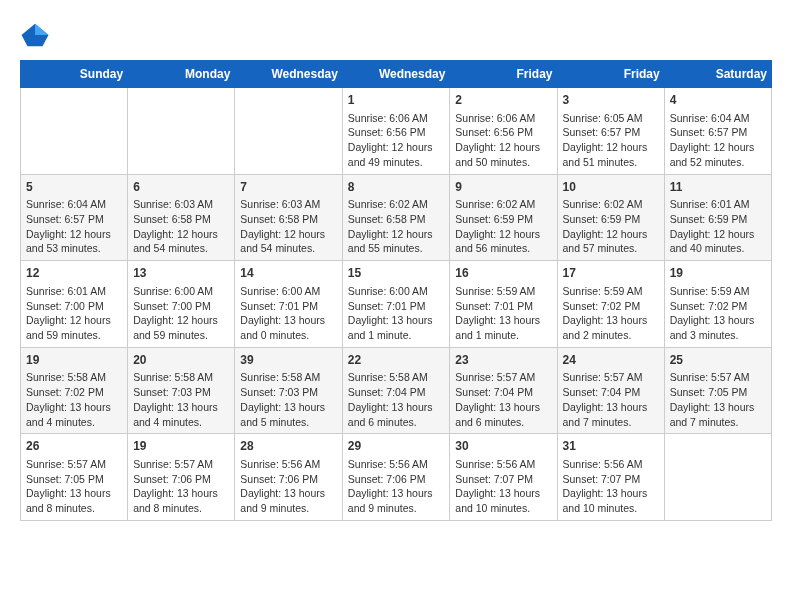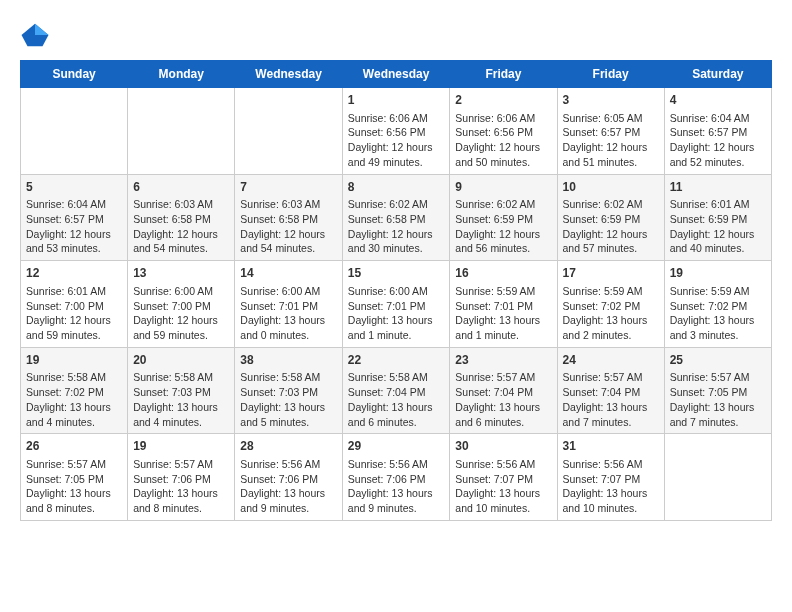--- a/index.html
+++ b/index.html
@@ -48,21 +48,21 @@
     }
     table {
       width: 100%;
       border-collapse: collapse;
       font-size: 11px;
     }
     th {
       background: #1565c0;
       color: #fff;
       padding: 6px 4px;
-      text-align: center;
+      text-align: right;
       font-size: 12px;
       border: 1px solid #1565c0;
       margin-top: 28px;
     }
     td {
       border: 1px solid #ccc;
       vertical-align: top;
       padding: 4px 5px;
       height: 80px;
       width: 108px;
@@ -172,21 +172,21 @@
           <div>Sunrise: 6:03 AM</div>
           <div>Sunset: 6:58 PM</div>
           <div>Daylight: 12 hours</div>
           <div>and 54 minutes.</div>
         </td>
         <td>
           <span class="day-num">8</span>
           <div>Sunrise: 6:02 AM</div>
           <div>Sunset: 6:58 PM</div>
           <div>Daylight: 12 hours</div>
-          <div>and 30 minutes.</div>
+          <div>and 55 minutes.</div>
         </td>
         <td>
           <span class="day-num">9</span>
           <div>Sunrise: 6:02 AM</div>
           <div>Sunset: 6:59 PM</div>
           <div>Daylight: 12 hours</div>
           <div>and 56 minutes.</div>
         </td>
         <td>
           <span class="day-num">10</span>
@@ -263,21 +263,21 @@
           <div>and 4 minutes.</div>
         </td>
         <td>
           <span class="day-num">20</span>
           <div>Sunrise: 5:58 AM</div>
           <div>Sunset: 7:03 PM</div>
           <div>Daylight: 13 hours</div>
           <div>and 4 minutes.</div>
         </td>
         <td>
-          <span class="day-num">38</span>
+          <span class="day-num">39</span>
           <div>Sunrise: 5:58 AM</div>
           <div>Sunset: 7:03 PM</div>
           <div>Daylight: 13 hours</div>
           <div>and 5 minutes.</div>
         </td>
         <td>
           <span class="day-num">22</span>
           <div>Sunrise: 5:58 AM</div>
           <div>Sunset: 7:04 PM</div>
           <div>Daylight: 13 hours</div>

